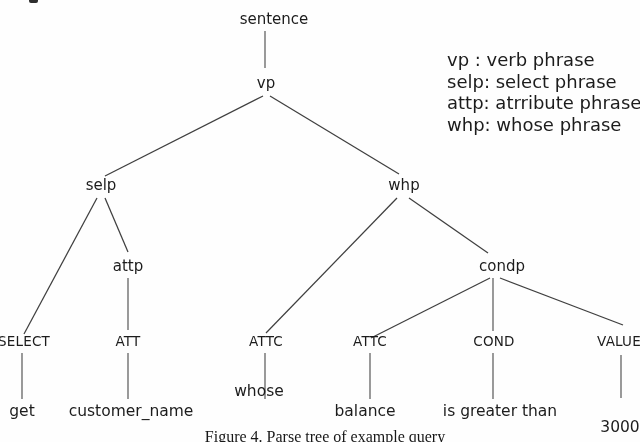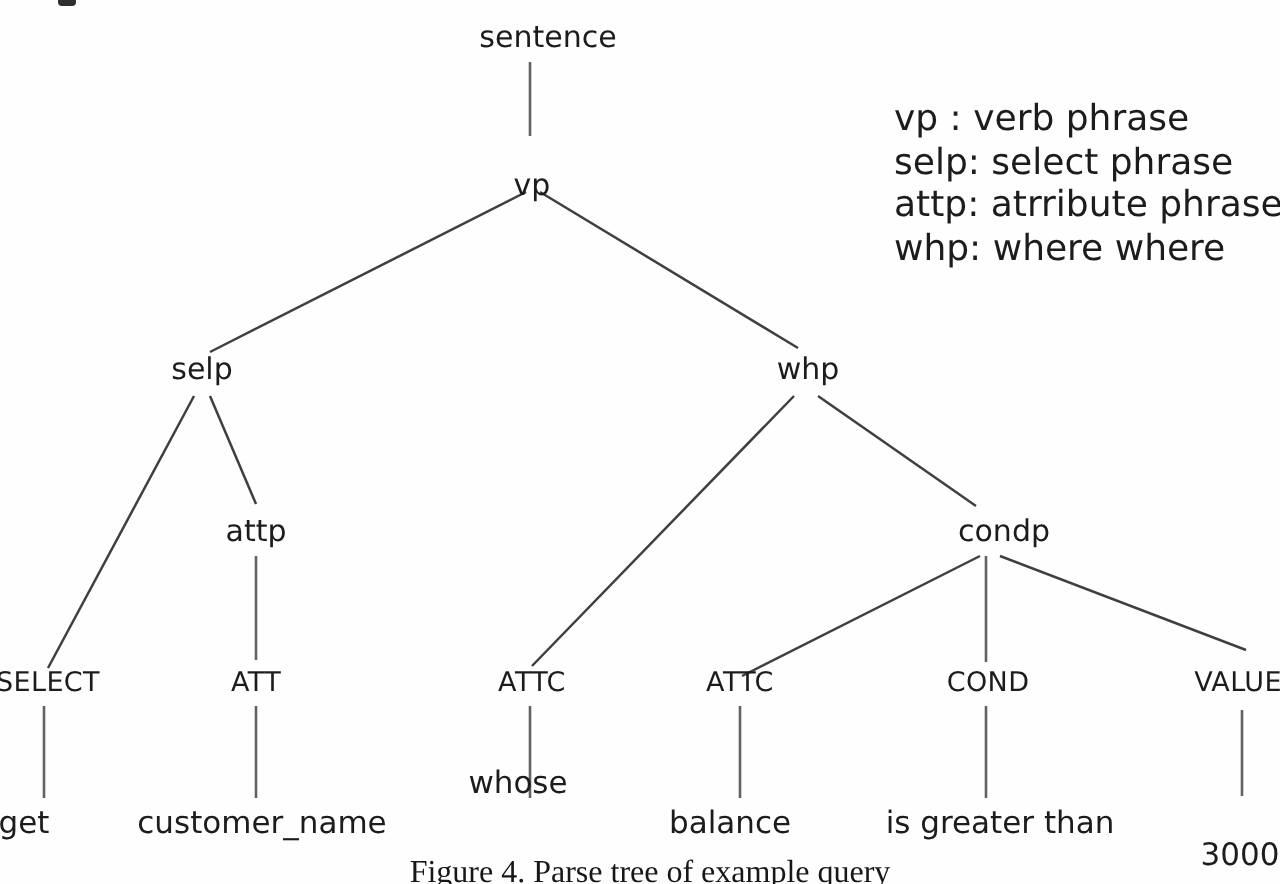--- a/index.html
+++ b/index.html
@@ -90,38 +90,38 @@
       <line x1="500" y1="278" x2="623" y2="325" class="diagonal"></line>
       <line x1="22" y1="353" x2="22" y2="399" class="stem"></line>
       <line x1="128" y1="353" x2="128" y2="399" class="stem"></line>
       <line x1="265" y1="353" x2="265" y2="399" class="stem"></line>
       <line x1="370" y1="353" x2="370" y2="399" class="stem"></line>
       <line x1="493" y1="353" x2="493" y2="399" class="stem"></line>
       <line x1="621" y1="355" x2="621" y2="398" class="stem"></line>
     </svg>
   <div id="nodes">
       <div class="node tier-phrase" style="left: 274px; top: 19px;">sentence</div>
-      <div class="node tier-phrase" style="left: 266px; top: 83px; margin-top: 10px;">vp</div>
+      <div class="node tier-phrase" style="left: 266px; top: 83px;">vp</div>
       <div class="node tier-phrase" style="left: 101px; top: 185px;">selp</div>
       <div class="node tier-phrase" style="left: 404px; top: 185px;">whp</div>
       <div class="node tier-phrase" style="left: 128px; top: 266px;">attp</div>
       <div class="node tier-phrase" style="left: 502px; top: 266px;">condp</div>
       <div class="node tier-category" style="left: 24px; top: 342px;">SELECT</div>
       <div class="node tier-category" style="left: 128px; top: 342px;">ATT</div>
       <div class="node tier-category" style="left: 266px; top: 342px;">ATTC</div>
       <div class="node tier-category" style="left: 370px; top: 342px;">ATTC</div>
       <div class="node tier-category" style="left: 494px; top: 342px;">COND</div>
       <div class="node tier-category" style="left: 619px; top: 342px;">VALUE</div>
-      <div class="node tier-terminal" style="left: 12px; top: 412px;">get</div>
+      <div class="node tier-terminal" style="left: 22px; top: 412px;">get</div>
       <div class="node tier-terminal" style="left: 131px; top: 412px;">customer_name</div>
       <div class="node tier-terminal" style="left: 259px; top: 392px;">whose</div>
       <div class="node tier-terminal" style="left: 365px; top: 412px;">balance</div>
       <div class="node tier-terminal" style="left: 500px; top: 412px;">is greater than</div>
       <div class="node tier-terminal" style="left: 620px; top: 428px;">3000</div>
     </div>
   <div id="legend" class="legend">
       <div class="legend-item">vp : verb phrase</div>
       <div class="legend-item">selp: select phrase</div>
       <div class="legend-item">attp: atrribute phrase</div>
-      <div class="legend-item">whp: where where</div>
+      <div class="legend-item">whp: whose phrase</div>
     </div>
   <div class="caption">Figure 4. Parse tree of example query</div>
 </div>
 
 </body></html>

